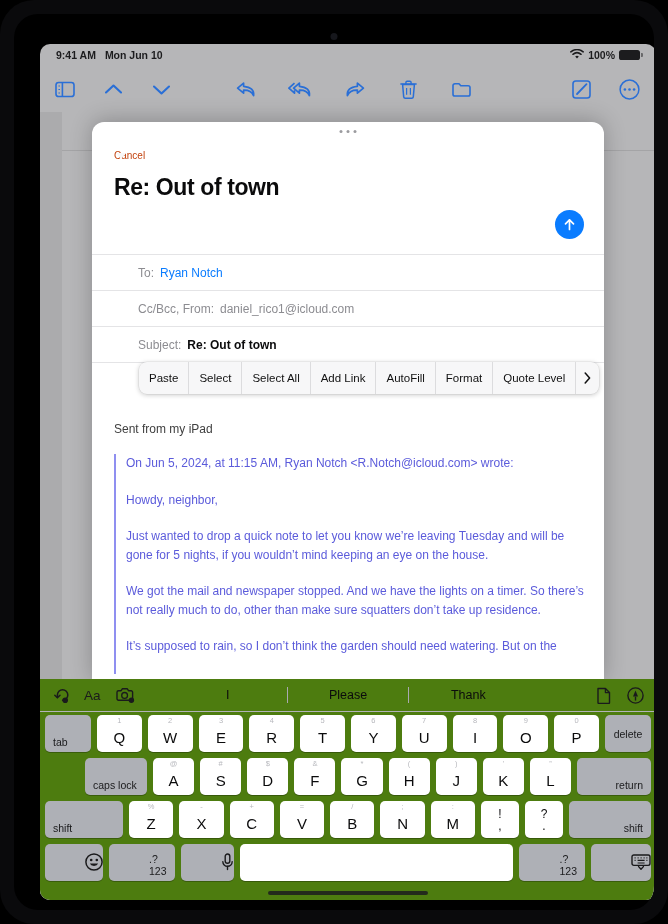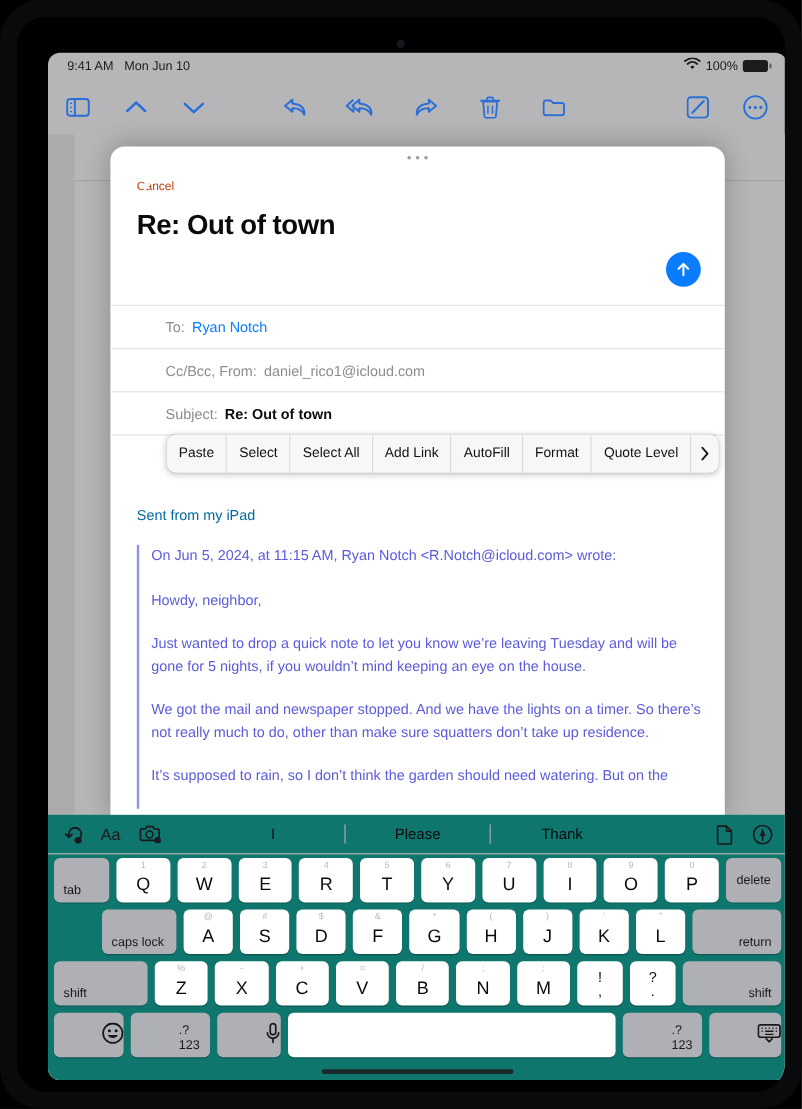--- a/index.html
+++ b/index.html
@@ -40,21 +40,21 @@
   }
 
   
   #statusbar {
     position: absolute; left: 0; top: 0;
     width: 616px; height: 22px;
     display: flex; align-items: center;
     justify-content: space-between;
     padding: 0 16px;
     font-size: 10.5px; color: #1c1c1e;
-    font-weight: 400;
+    font-weight: 700;
   }
   #status-left { display: flex; gap: 9px; align-items: baseline; }
   #status-right { display: flex; gap: 4px; align-items: center; }
   .battery-shell {
     width: 21px; height: 10px;
     border-radius: 2.6px;
     background: #1c1c1e;
     position: relative;
   }
   .battery-shell::after {
@@ -177,39 +177,39 @@
   }
 
   
   #body-area {
     position: absolute; left: 0; top: 252px;
     width: 512px; height: 308px;
     overflow: hidden;
   }
   #signature {
     position: absolute; left: 22px; top: 48px;
-    font-size: 12px; color: #0369a1;
+    font-size: 12px; color: #404040;
   }
   #quote-block {
     position: absolute; left: 22px; top: 80px;
     width: 470px;
     padding-left: 10px;
     border-left: 2px solid #8f8ff0;
   }
   .quote-p {
     font-size: 12px; line-height: 18.5px;
     color: #5b5bdb;
     margin-bottom: 18px;
   }
 
   
   #keyboard {
     position: absolute; left: 0; bottom: 0;
     width: 616px; height: 221px;
-    background: #0f766e;
+    background: #4d7c0f;
   }
   #predbar {
     height: 33px; width: 100%;
     display: flex; align-items: center;
     position: relative;
     border-bottom: .5px solid #b2b3b8;
   }
   #pred-left { position: absolute; left: 12px; display: flex; gap: 15px; align-items: center; }
   #pred-right { position: absolute; right: 12px; display: flex; gap: 16px; align-items: center; }
   #pred-words {

